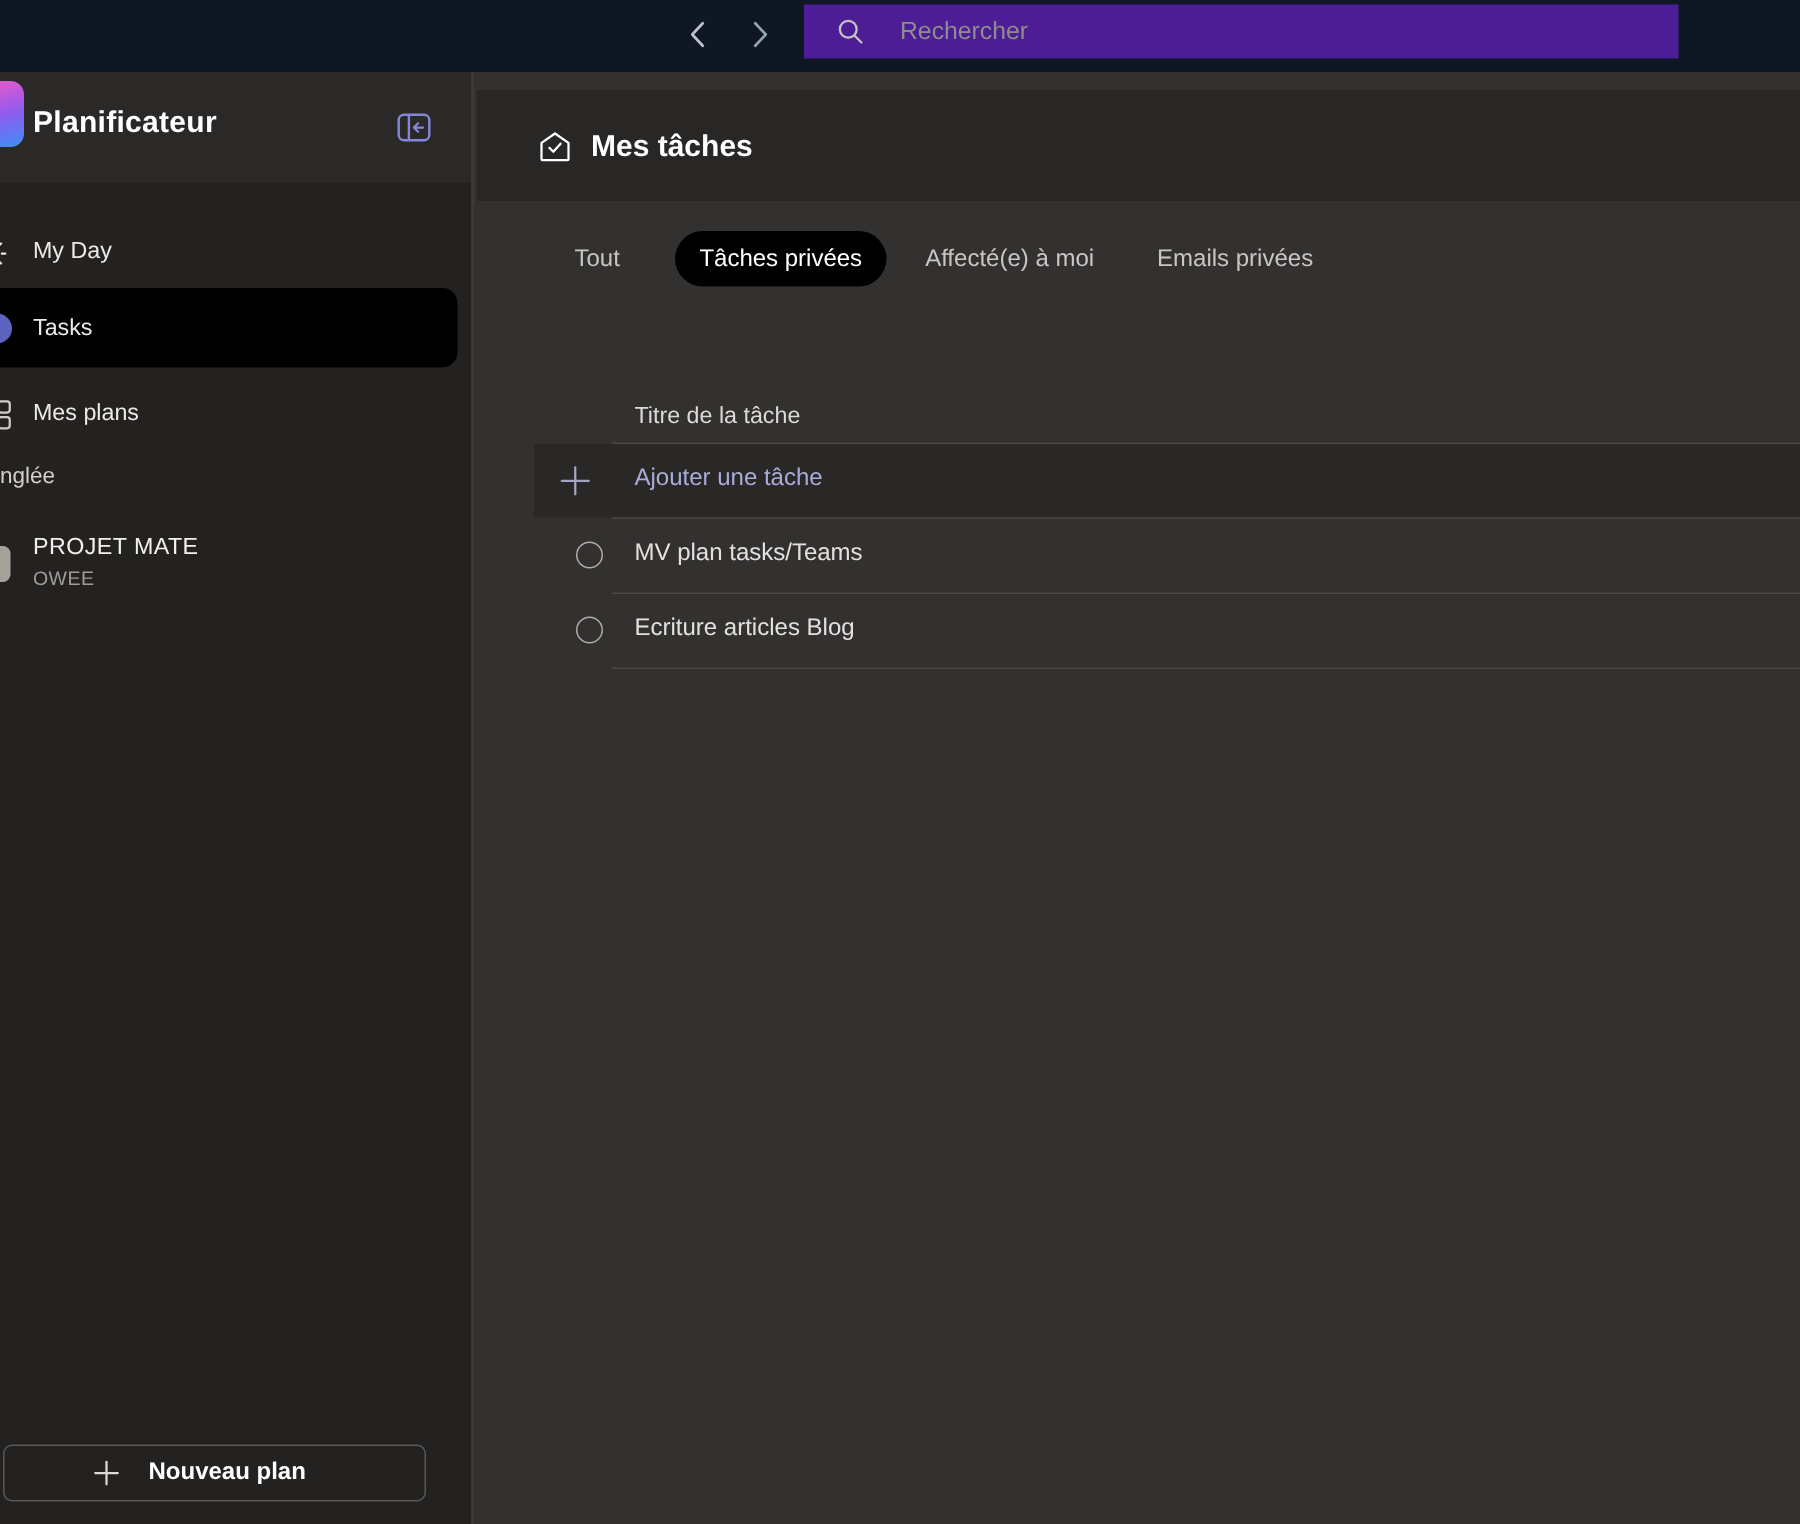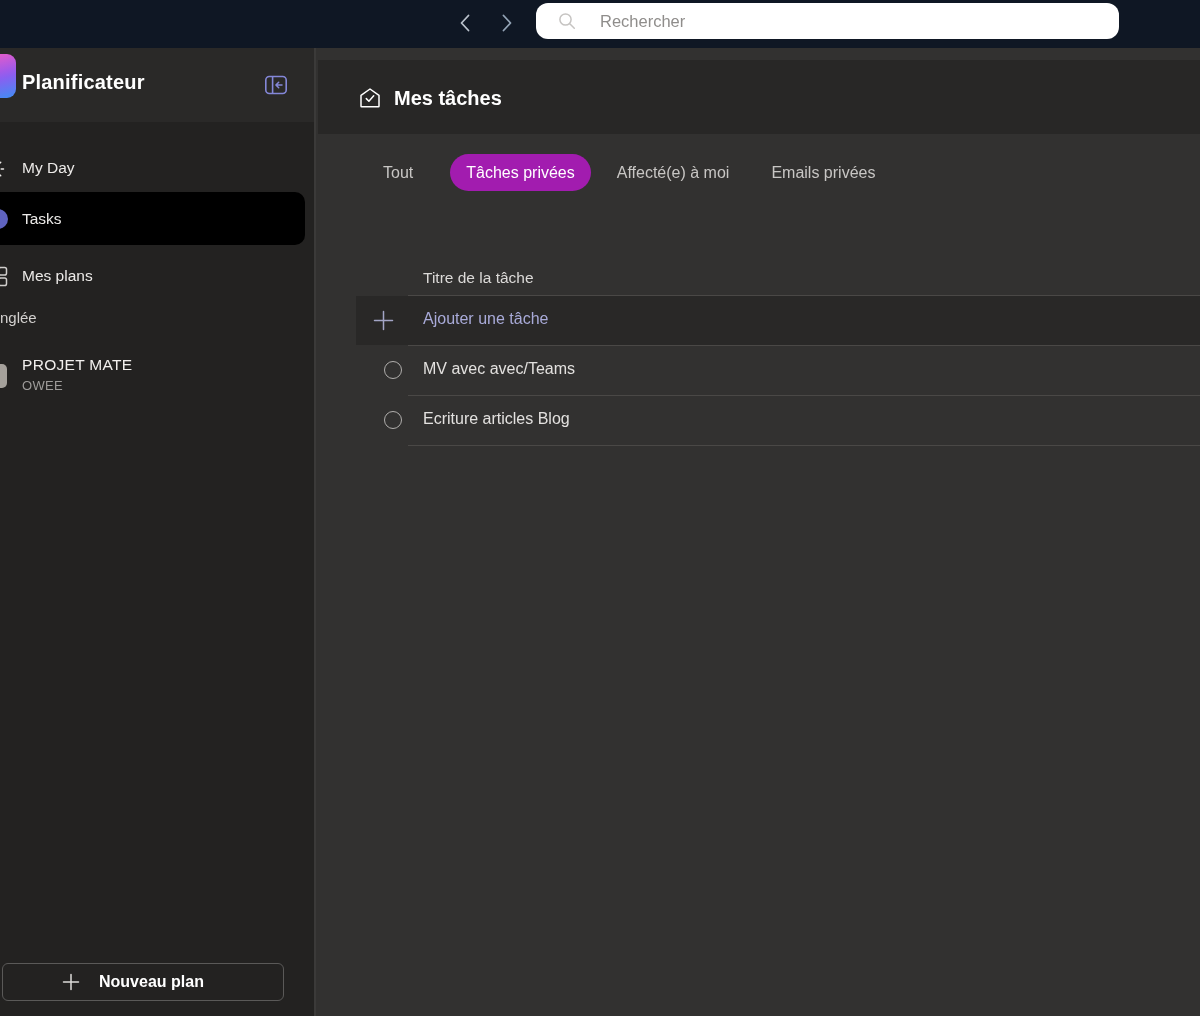--- a/index.html
+++ b/index.html
@@ -4,22 +4,22 @@
 <style>
   * { margin:0; padding:0; box-sizing:border-box; }
   html,body { width:1200px; height:1016px; overflow:hidden; background:#323130;
               font-family:"Liberation Sans", sans-serif; }
 
   
   .topbar { position:absolute; top:0; left:0; width:1200px; height:48px; background:#0f1724; z-index:5; }
   .nav-arrow { position:absolute; top:11px; width:18px; height:24px; display:flex; align-items:center; justify-content:center; cursor:pointer; }
   .nav-back { left:456px; }
   .nav-fwd  { left:498px; }
-  .searchbox { position:absolute; left:536px; top:3px; width:583px; height:36px; background:#ffffff;
-               border-radius:12px; display:flex; align-items:center; padding-left:22px; }
+  .searchbox { position:absolute; left:536px; top:3px; width:583px; height:36px; background:#4c1d95;
+               border-radius:0; display:flex; align-items:center; padding-left:22px; }
   .searchbox .mag { width:18px; height:18px; margin-right:24px; display:flex; align-items:center; }
   .search-ph { color:#8f8d8b; font-size:16.5px; }
 
   
   .sidebar { position:absolute; top:48px; left:0; width:316px; height:979px; background:#232221;
              border-right:2px solid #3b3a39; overflow:hidden; }
   .sb-header { position:relative; height:74px; background:#2a2928; }
   .logo { position:absolute; left:-16px; top:6px; width:32px; height:44px; border-radius:9px;
           background:linear-gradient(165deg,#f05cc4 0%,#a35ae8 42%,#8a5ff0 55%,#3f8ef5 100%); }
   .app-title { position:absolute; left:22px; top:23px; font-size:20px; font-weight:700; color:#ffffff; letter-spacing:.2px; }
@@ -52,21 +52,21 @@
 
   
   .main { position:absolute; top:48px; left:318px; width:882px; height:968px; background:#323130;margin-top:12px; }
   .main-header { position:absolute; top:0; left:0; width:882px; height:74px; background:#282726; }
   .mh-icon { position:absolute; left:40px; top:26px; }
   .mh-title { position:absolute; left:76px; top:27px; font-size:20px; font-weight:700; color:#ffffff; }
 
   .tabs { position:absolute; top:94px; left:49px; height:37px; display:flex; align-items:center; }
   .tab { padding:0 16px; height:37px; line-height:37px; font-size:16px; color:#c8c6c4; cursor:pointer; white-space:nowrap; }
   .tab + .tab { margin-left:10px; }
-  .tab.selected { margin-left:21px; background:#a21caf; color:#ffffff; border-radius:19px; }
+  .tab.selected { margin-left:21px; background:#000000; color:#ffffff; border-radius:19px; }
 
   .col-header { position:absolute; top:209px; left:105px; font-size:15.5px; color:#dcdad8; }
 
   .sep { position:absolute; left:90px; right:0; height:1px; background:#4a4846; }
   .sep-0 { top:235px; } .sep-1 { top:285px; } .sep-2 { top:335px; } .sep-3 { top:385px; }
 
   .add-row { position:absolute; top:236px; left:38px; right:0; height:49px; background:#292827; cursor:pointer; }
   .add-row .plus { position:absolute; left:16px; top:13px; }
   .add-row .lbl { position:absolute; left:67px; top:14px; font-size:16px; color:#a9abd9; }
 
@@ -197,21 +197,21 @@
         <path d="M11.5 2.5 V20.5 M2.5 11.5 H20.5" stroke="#a3a5c6" stroke-width="1.5" stroke-linecap="round"></path>
       </svg>
     </span>
     <span class="lbl">Ajouter une tâche</span>
   </div>
 
   <div class="sep sep-1"></div>
 
   <div class="task-row task-row-0">
     <div class="task-check"></div>
-    <span class="lbl">MV avec avec/Teams</span>
+    <span class="lbl">MV plan tasks/Teams</span>
   </div>
 
   <div class="sep sep-2"></div>
 
   <div class="task-row task-row-1">
     <div class="task-check"></div>
     <span class="lbl">Ecriture articles Blog</span>
   </div>
 
   <div class="sep sep-3"></div>

